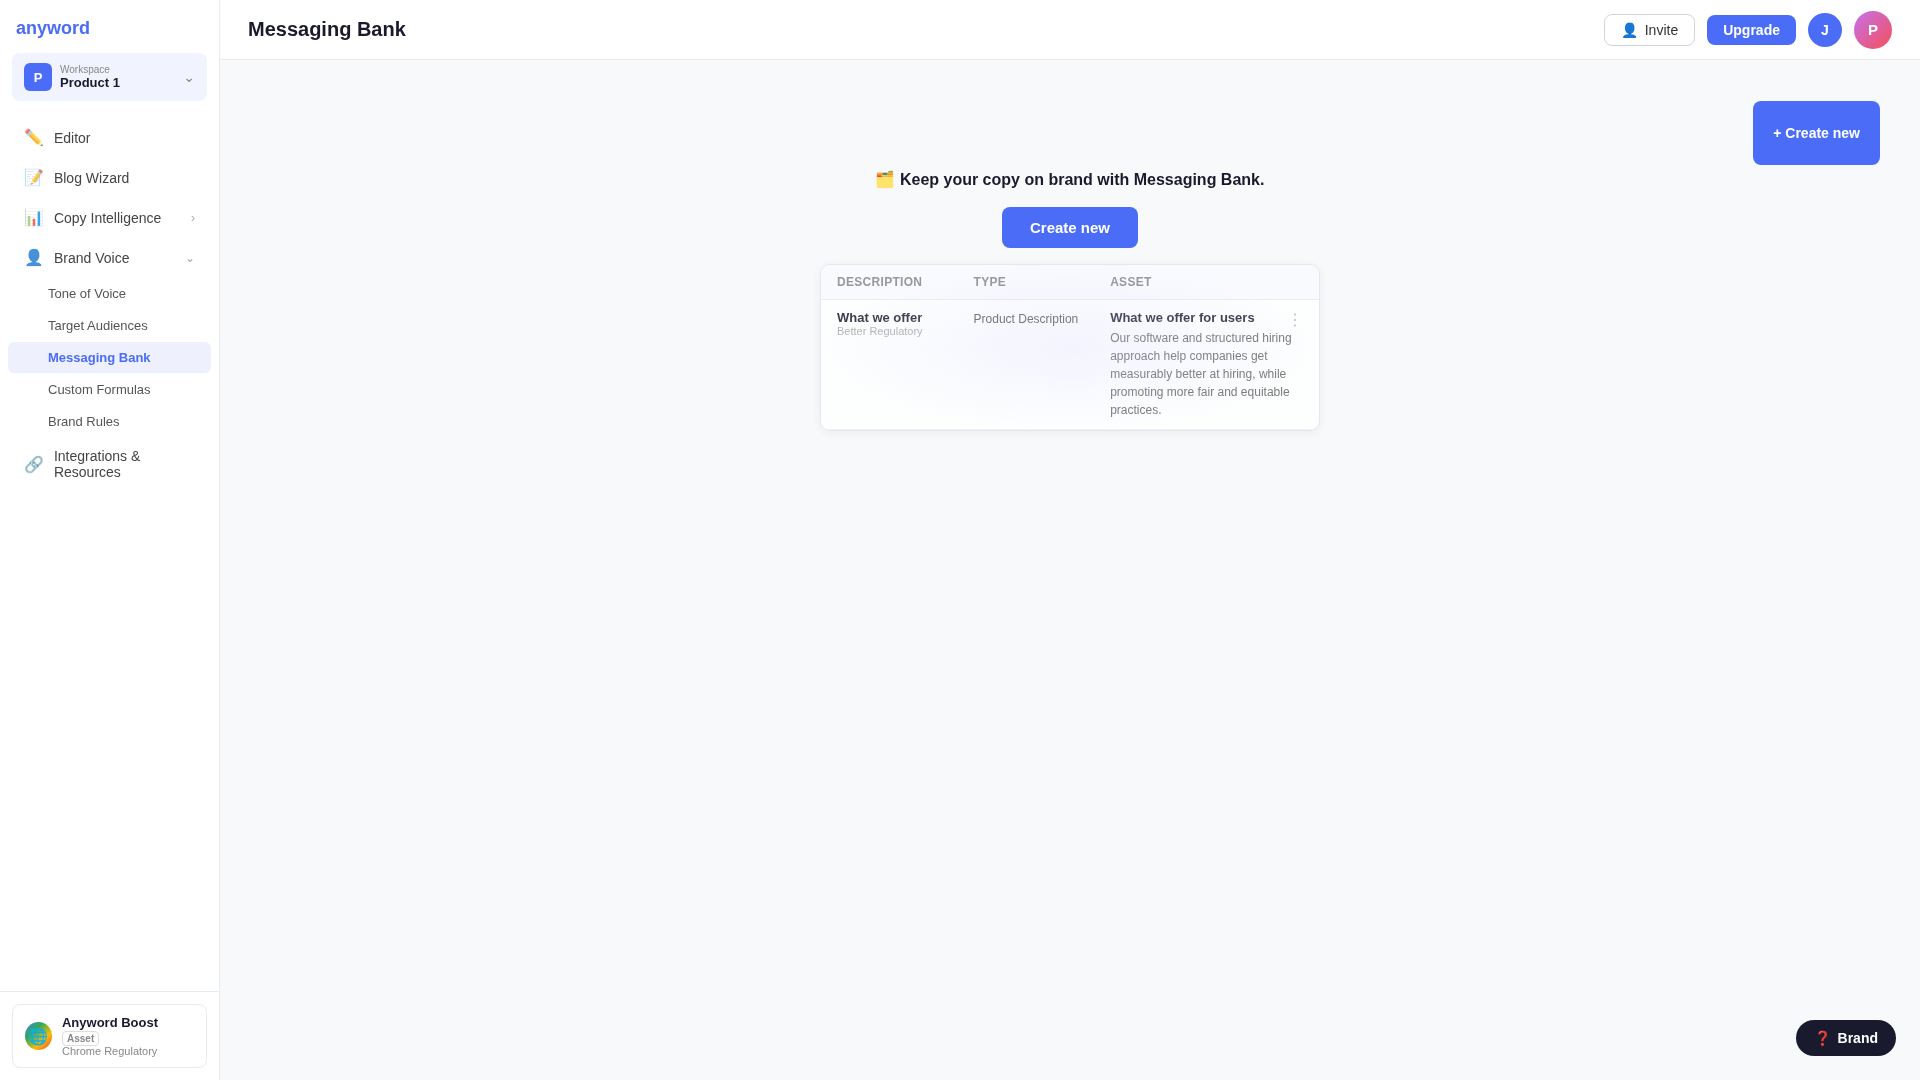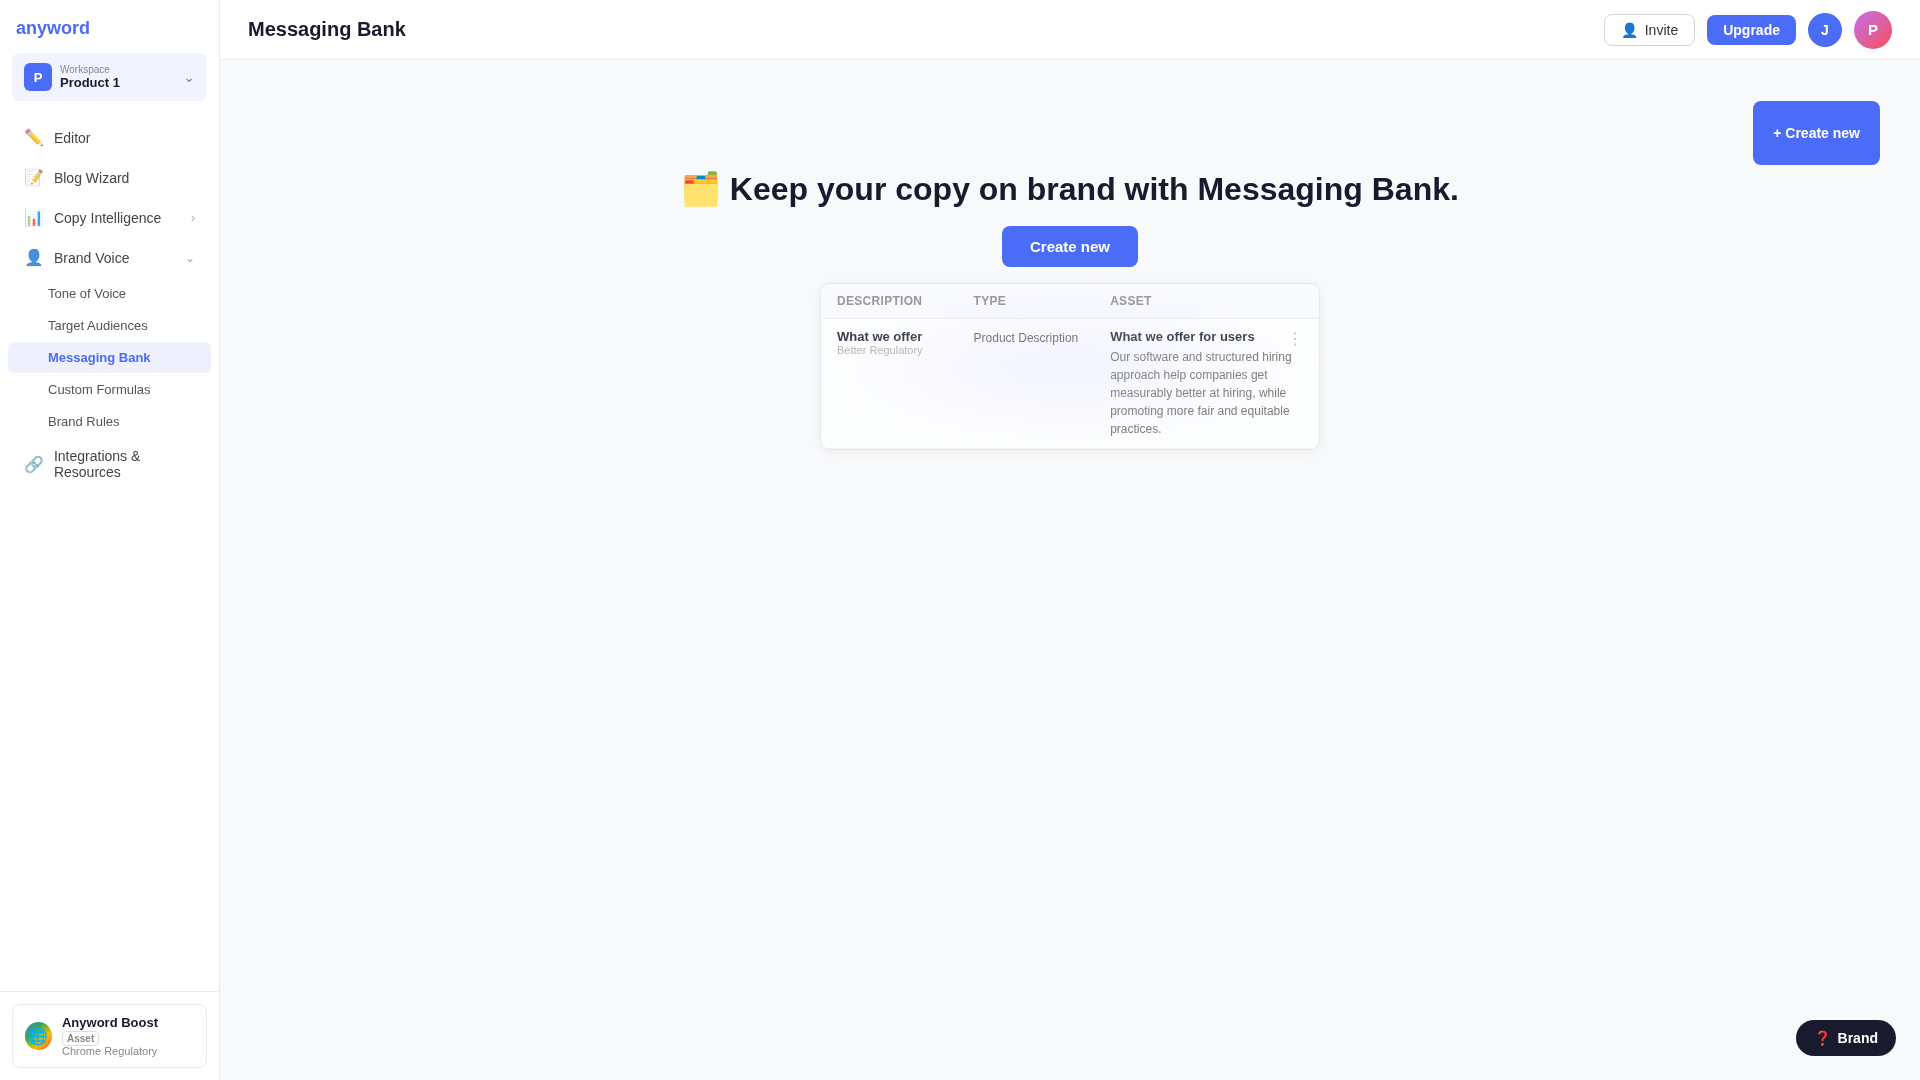--- a/index.html
+++ b/index.html
@@ -200,21 +200,21 @@
     }
 
     .center-content {
       display: flex;
       flex-direction: column;
       align-items: center;
       justify-content: center;
       padding-top: 80px;
     }
     .headline {
-      font-size: 32px;
+      font-size: 16px;
       font-weight: 700;
       color: #1a1a2e;
       margin-bottom: 18px;
       text-align: right;
     }
     .description {
       font-size: 15px;
       color: #555;
       text-align: center;
       max-width: 500px;

